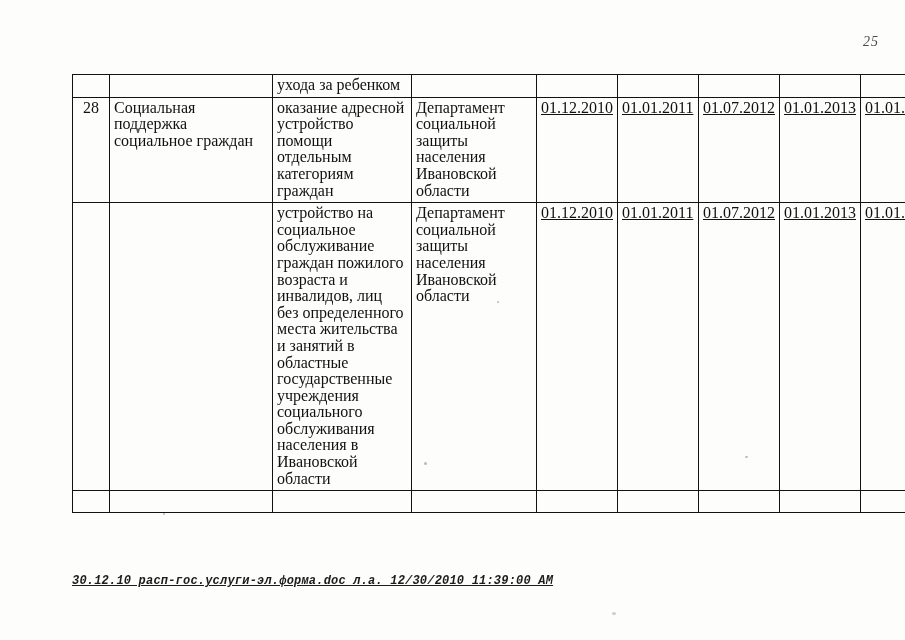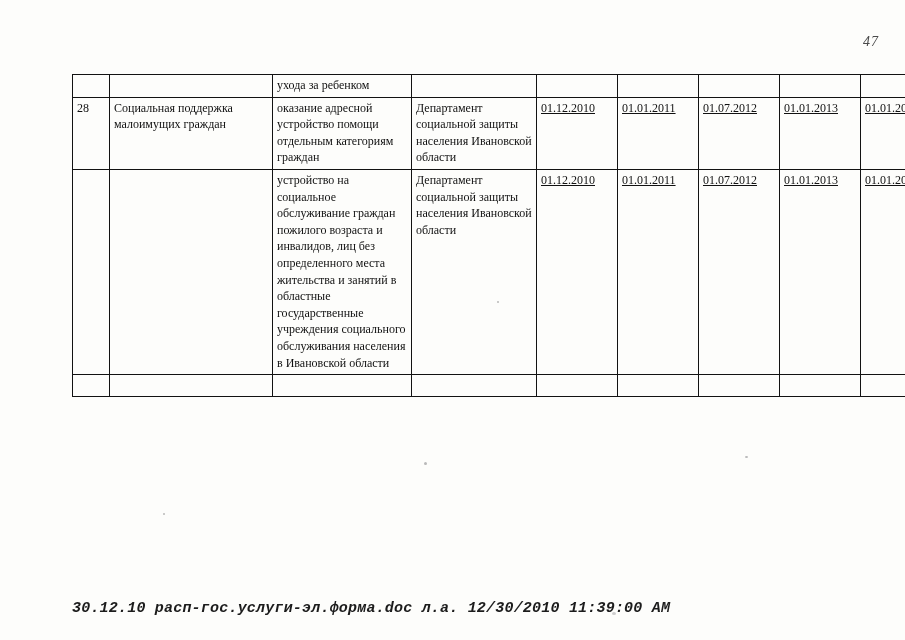--- a/index.html
+++ b/index.html
@@ -35,76 +35,77 @@
     left: 72px;
     top: 74px;
     width: 790px;
     border-collapse: collapse;
     table-layout: fixed;
   }
   table.doc-table td {
     border: 1px solid #121212;
     vertical-align: top;
     padding: 2px 4px 3px 4px;
-    font-size: 12px;
+    font-size: 16px;
     line-height: 16.6px;
     font-family: "Liberation Serif", serif;
     color: #111111;
   }
-  .c-num { width: 28px; }
+  .c-num { width: 28px; text-align: center; }
   .c-name { width: 154px; }
   .c-action { width: 130px; }
   .c-org { width: 116px; }
   .c-date { width: 72px; text-align: left; white-space: nowrap; text-decoration: underline; }
   .spacer-row td { height: 16px; border-top: none; }
   .footer-note {
     position: absolute;
     left: 72px;
-    top: 600px;
+    top: 574px;
     font-family: "Liberation Mono", monospace;
-    font-size: 15px;
+    font-size: 12px;
     font-weight: bold;
     font-style: italic;
     color: #1c1c1c;
     letter-spacing: 0.2px;
+    text-decoration: underline;
   }
   .speck {
     position: absolute;
     background: #b9b9b9;
     border-radius: 50%;
   }
   .sp1 { left: 424px; top: 462px; width: 3px; height: 3px; }
   .sp2 { left: 497px; top: 301px; width: 2px; height: 2px; }
   .sp3 { left: 745px; top: 456px; width: 3px; height: 2px; }
   .sp4 { left: 612px; top: 612px; width: 4px; height: 3px; background: #cccccc; }
   .sp5 { left: 163px; top: 513px; width: 2px; height: 2px; }
 </style>
 </head>
 <body>
 
 <div class="page">
 
-  <div class="page-number">47</div>
+  <div class="page-number">25</div>
 
   <table class="doc-table">
     <tbody>
         <tr>
       <td class="c-num"></td>
       <td class="c-name"></td>
       <td class="c-action">ухода за ребенком</td>
       <td class="c-org"></td>
       <td class="c-date"></td>
       <td class="c-date"></td>
       <td class="c-date"></td>
       <td class="c-date"></td>
       <td class="c-date"></td>
     </tr>
     <tr>
       <td class="c-num">28</td>
-      <td class="c-name">Социальная поддержка малоимущих граждан</td>
+      <td class="c-name">Социальная поддержка социальное граждан</td>
       <td class="c-action">оказание адресной устройство помощи отдельным категориям граждан</td>
       <td class="c-org">Департамент социальной защиты населения Ивановской области</td>
       <td class="c-date">01.12.2010</td>
       <td class="c-date">01.01.2011</td>
       <td class="c-date">01.07.2012</td>
       <td class="c-date">01.01.2013</td>
       <td class="c-date">01.01.2014</td>
     </tr>
     <tr>
       <td class="c-num"></td>

